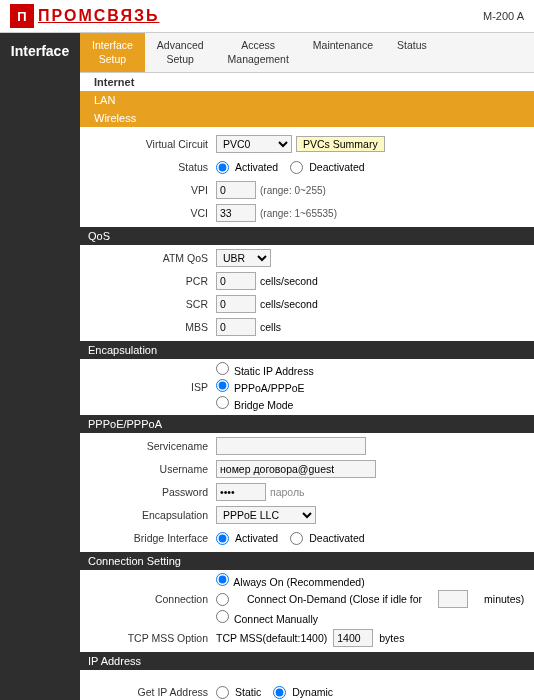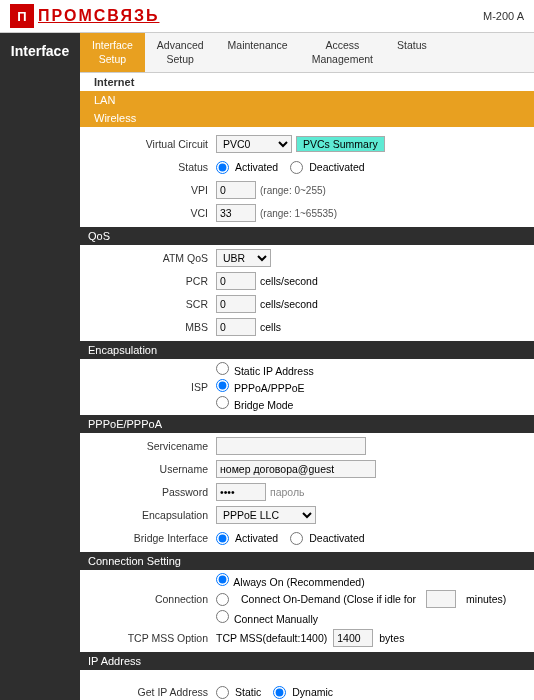--- a/index.html
+++ b/index.html
@@ -19,21 +19,21 @@
       border: 1px solid #aaa;
       padding: 1px 2px;
       font-size: 10.5px;
       height: 18px;
       background: #f5f5f5;
     }
     input[type="radio"] { margin-right: 2px; }
 
     .range-text { font-size: 10px; color: #555; }
 
-    .btn-summary { background: #5eead4; border: 1px solid #aaa; padding: 1px 6px; font-size: 10.5px; cursor: pointer; }
+    .btn-summary { background: #fef9c3; border: 1px solid #aaa; padding: 1px 6px; font-size: 10.5px; cursor: pointer; }
 
     .page-wrapper { width: 534px; }
   </style>
 </head>
 <body>
 
 <div class="page-wrapper">
 
   <div style="display:flex; align-items:center; padding:4px 10px; background:#fff; border-bottom:1px solid #ccc;">
     <div style="width:24px;height:24px;background:#cc0000;color:#fff;display:flex;align-items:center;justify-content:center;font-weight:bold;font-size:13px;margin-right:4px;">П</div>
@@ -45,22 +45,22 @@
 
     <div style="width:80px; background:#2e2e2e; color:#fff; display:flex; align-items:flex-start; justify-content:center; padding-top:10px; font-size:14px; font-weight:bold; min-height:100%;">
       <span>Interface</span>
     </div>
 
     <div style="flex:1; display:flex; flex-direction:column;">
 
       <div style="display:flex; background:#f5f5f5; border-bottom:1px solid #ccc;">
         <div style="padding:6px 12px; font-size:10.5px; background:#e8a020; color:#fff; text-align:center; line-height:1.3; cursor:pointer;">Interface<br>Setup</div>
         <div style="padding:6px 12px; font-size:10.5px; color:#333; text-align:center; line-height:1.3; cursor:pointer;">Advanced<br>Setup</div>
+        <div style="padding:6px 12px; font-size:10.5px; color:#333; text-align:center; line-height:1.3; cursor:pointer;">Access<br>Management</div>
         <div style="padding:6px 12px; font-size:10.5px; color:#333; text-align:center; line-height:1.3; cursor:pointer;">Maintenance</div>
-        <div style="padding:6px 12px; font-size:10.5px; color:#333; text-align:center; line-height:1.3; cursor:pointer;">Access<br>Management</div>
         <div style="padding:6px 12px; font-size:10.5px; color:#333; text-align:center; line-height:1.3; cursor:pointer;">Status</div>
       </div>
 
       <div style="display:flex; background:#e8a020;flex-direction:column;">
         <div style="padding:3px 14px; font-size:11px; background:#fff; color:#333; font-weight:bold; cursor:pointer;">Internet</div>
         <div style="padding:3px 14px; font-size:11px; color:#fff; cursor:pointer;">LAN</div>
         <div style="padding:3px 14px; font-size:11px; color:#fff; cursor:pointer;">Wireless</div>
       </div>
 
       <div style="background:#fff; padding:4px 6px; font-size:10.5px;">
@@ -196,21 +196,21 @@
 
         <div style="background:#2e2e2e;color:#fff;font-size:11px;padding:3px 8px;margin:4px -6px 2px -6px;">
           <span>Connection Setting</span>
         </div>
 
         <div>
           <div class="form-row">
             <div class="form-label">Connection</div>
             <div class="form-value" style="flex-direction:column; align-items:flex-start; gap:2px;">
               <div><input type="radio" name="conn" checked="" style=""> <span>Always On (Recommended)</span></div>
-              <div style="display:flex;align-items:center;gap:10px;">
+              <div style="display:flex;align-items:center;gap:16px;">
                 <input type="radio" name="conn" style="">
                 <span>Connect On-Demand (Close if idle for</span>
                 <input type="text" style="width: 30px;" value="">
                 <span>minutes)</span>
               </div>
               <div><input type="radio" name="conn" style=""> <span>Connect Manually</span></div>
             </div>
           </div>
           <div class="form-row">
             <div class="form-label">TCP MSS Option</div>

